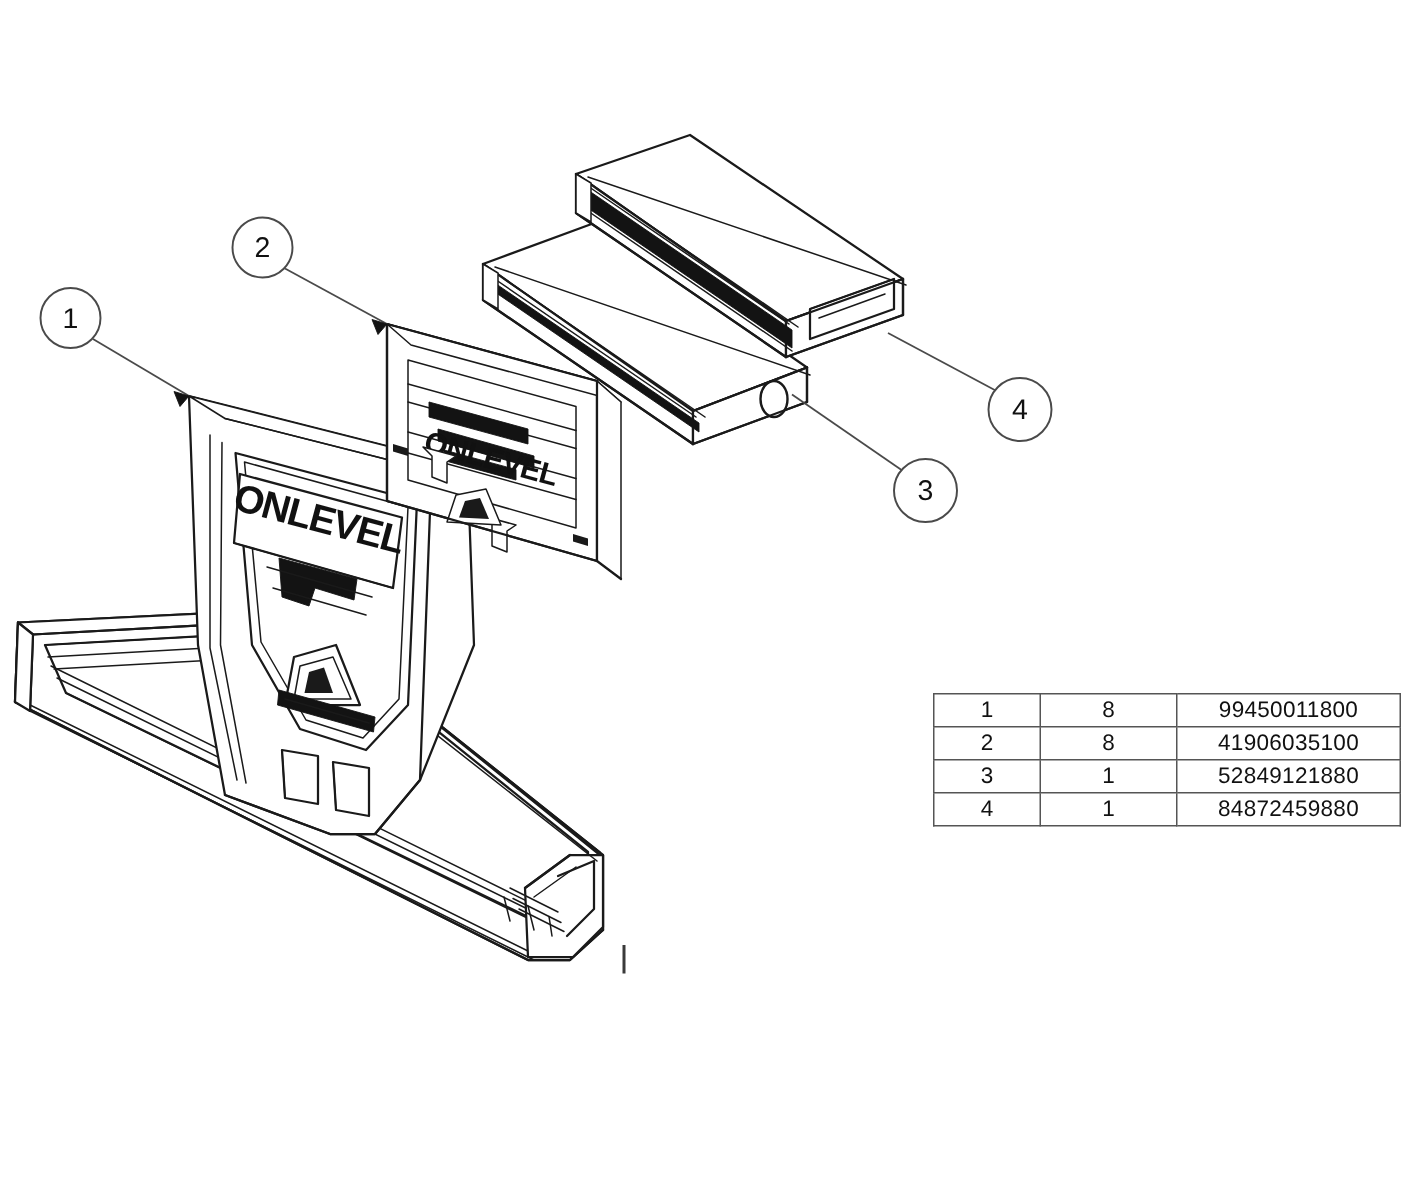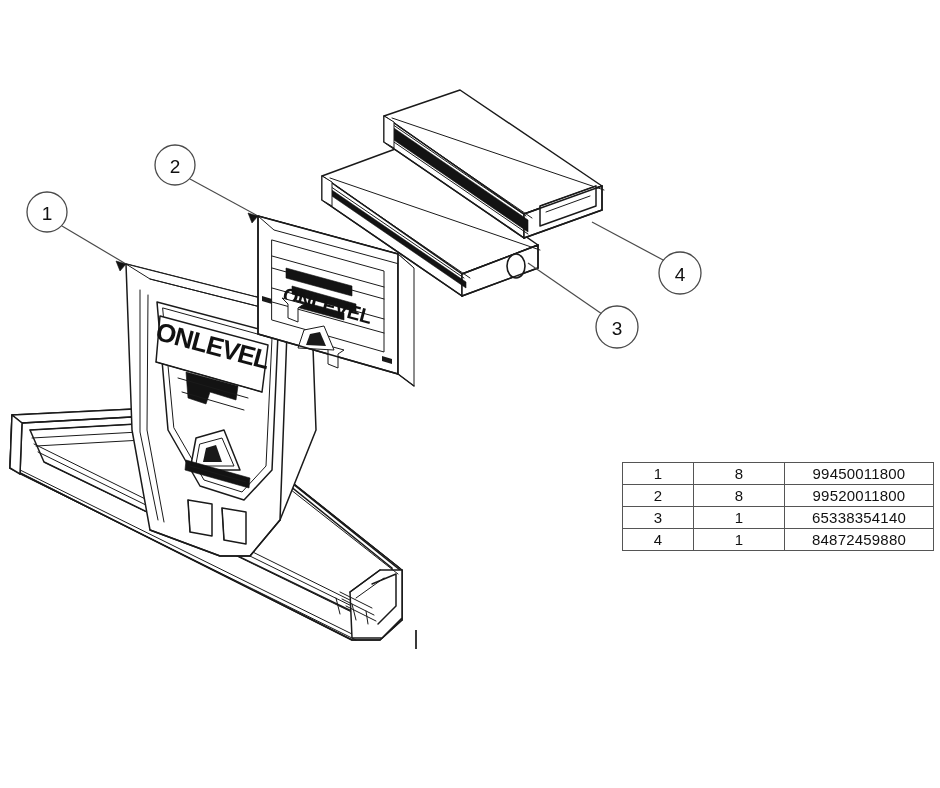--- a/index.html
+++ b/index.html
@@ -331,26 +331,26 @@
     <table class="bom">
       <tbody>
         <tr>
           <td class="c-item">1</td>
           <td class="c-qty">8</td>
           <td class="c-pn">99450011800</td>
         </tr>
         <tr>
           <td class="c-item">2</td>
           <td class="c-qty">8</td>
-          <td class="c-pn">99520011800</td>
+          <td class="c-pn">41906035100</td>
         </tr>
         <tr>
           <td class="c-item">3</td>
           <td class="c-qty">1</td>
-          <td class="c-pn">65338354140</td>
+          <td class="c-pn">52849121880</td>
         </tr>
         <tr>
           <td class="c-item">4</td>
           <td class="c-qty">1</td>
           <td class="c-pn">84872459880</td>
         </tr>
       </tbody>
     </table>
   </div>
 

